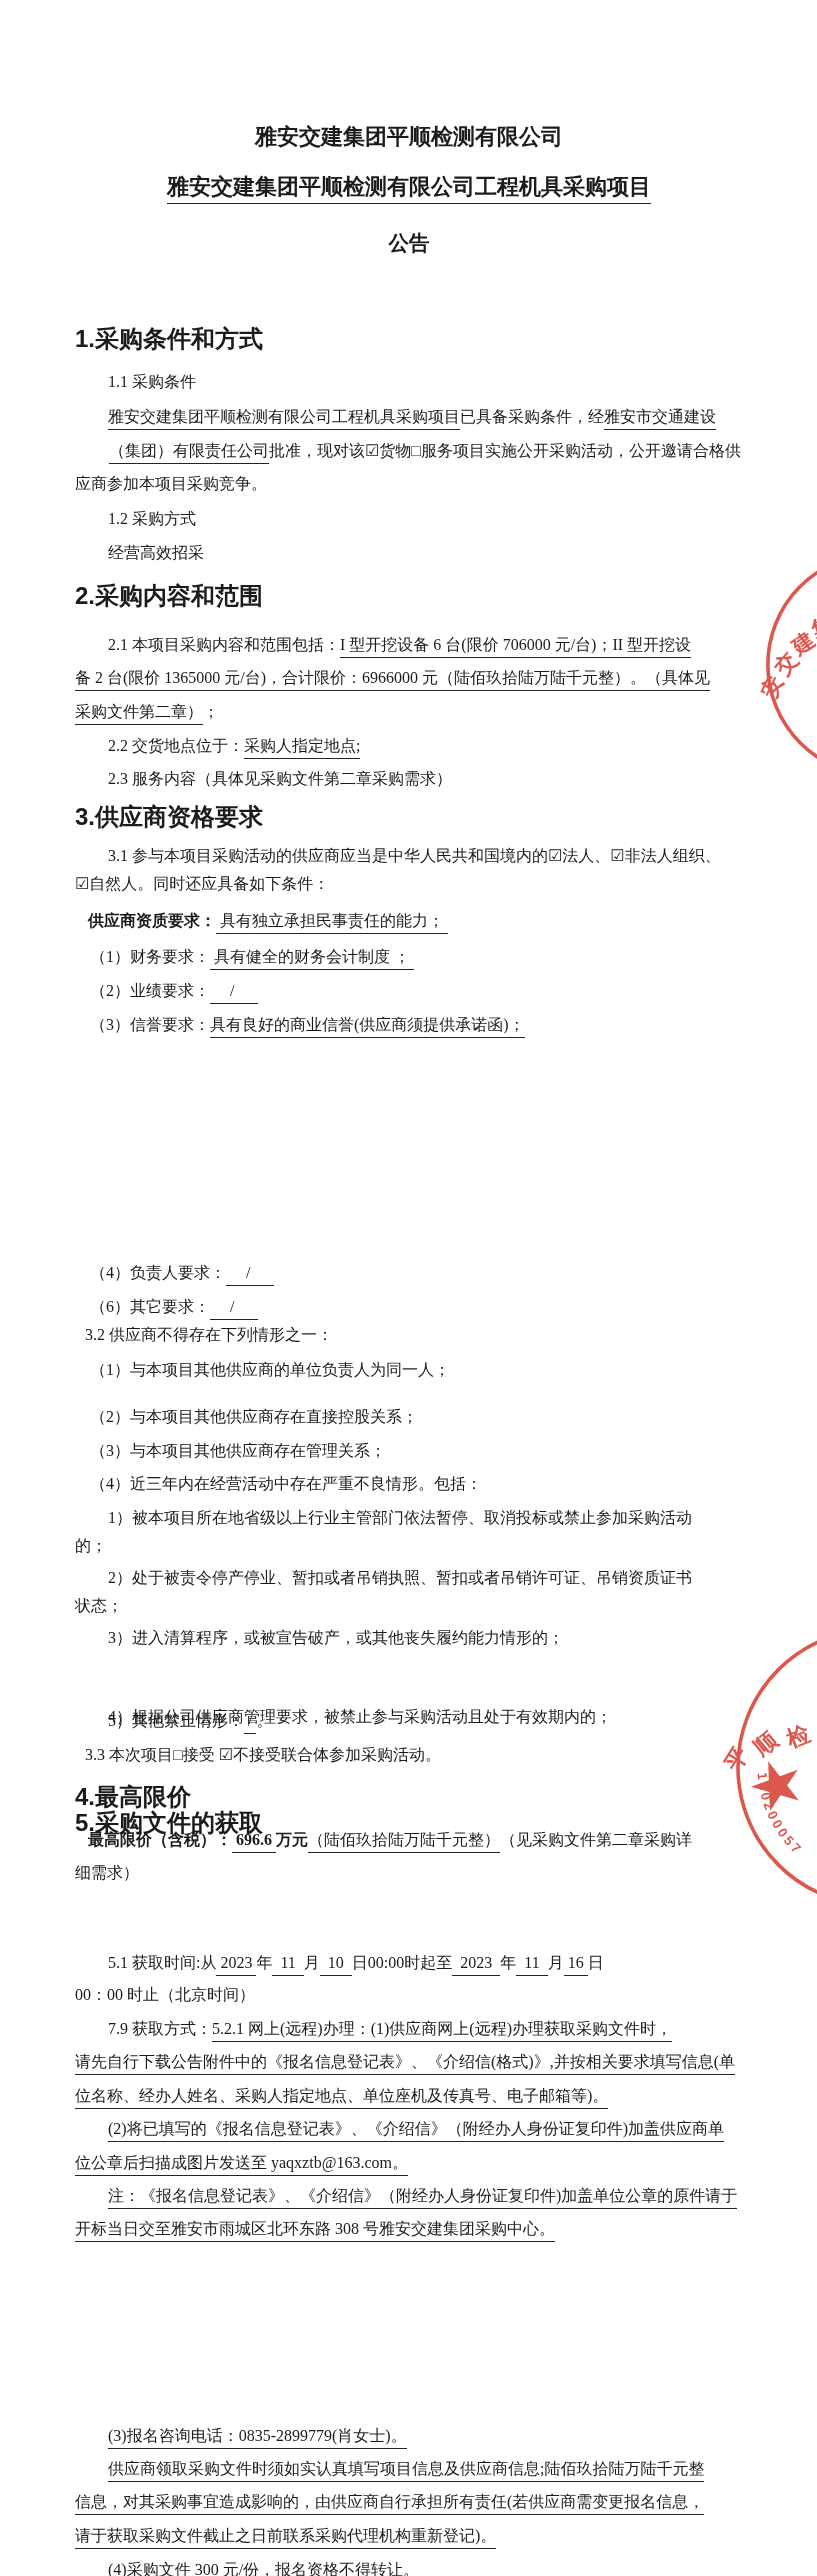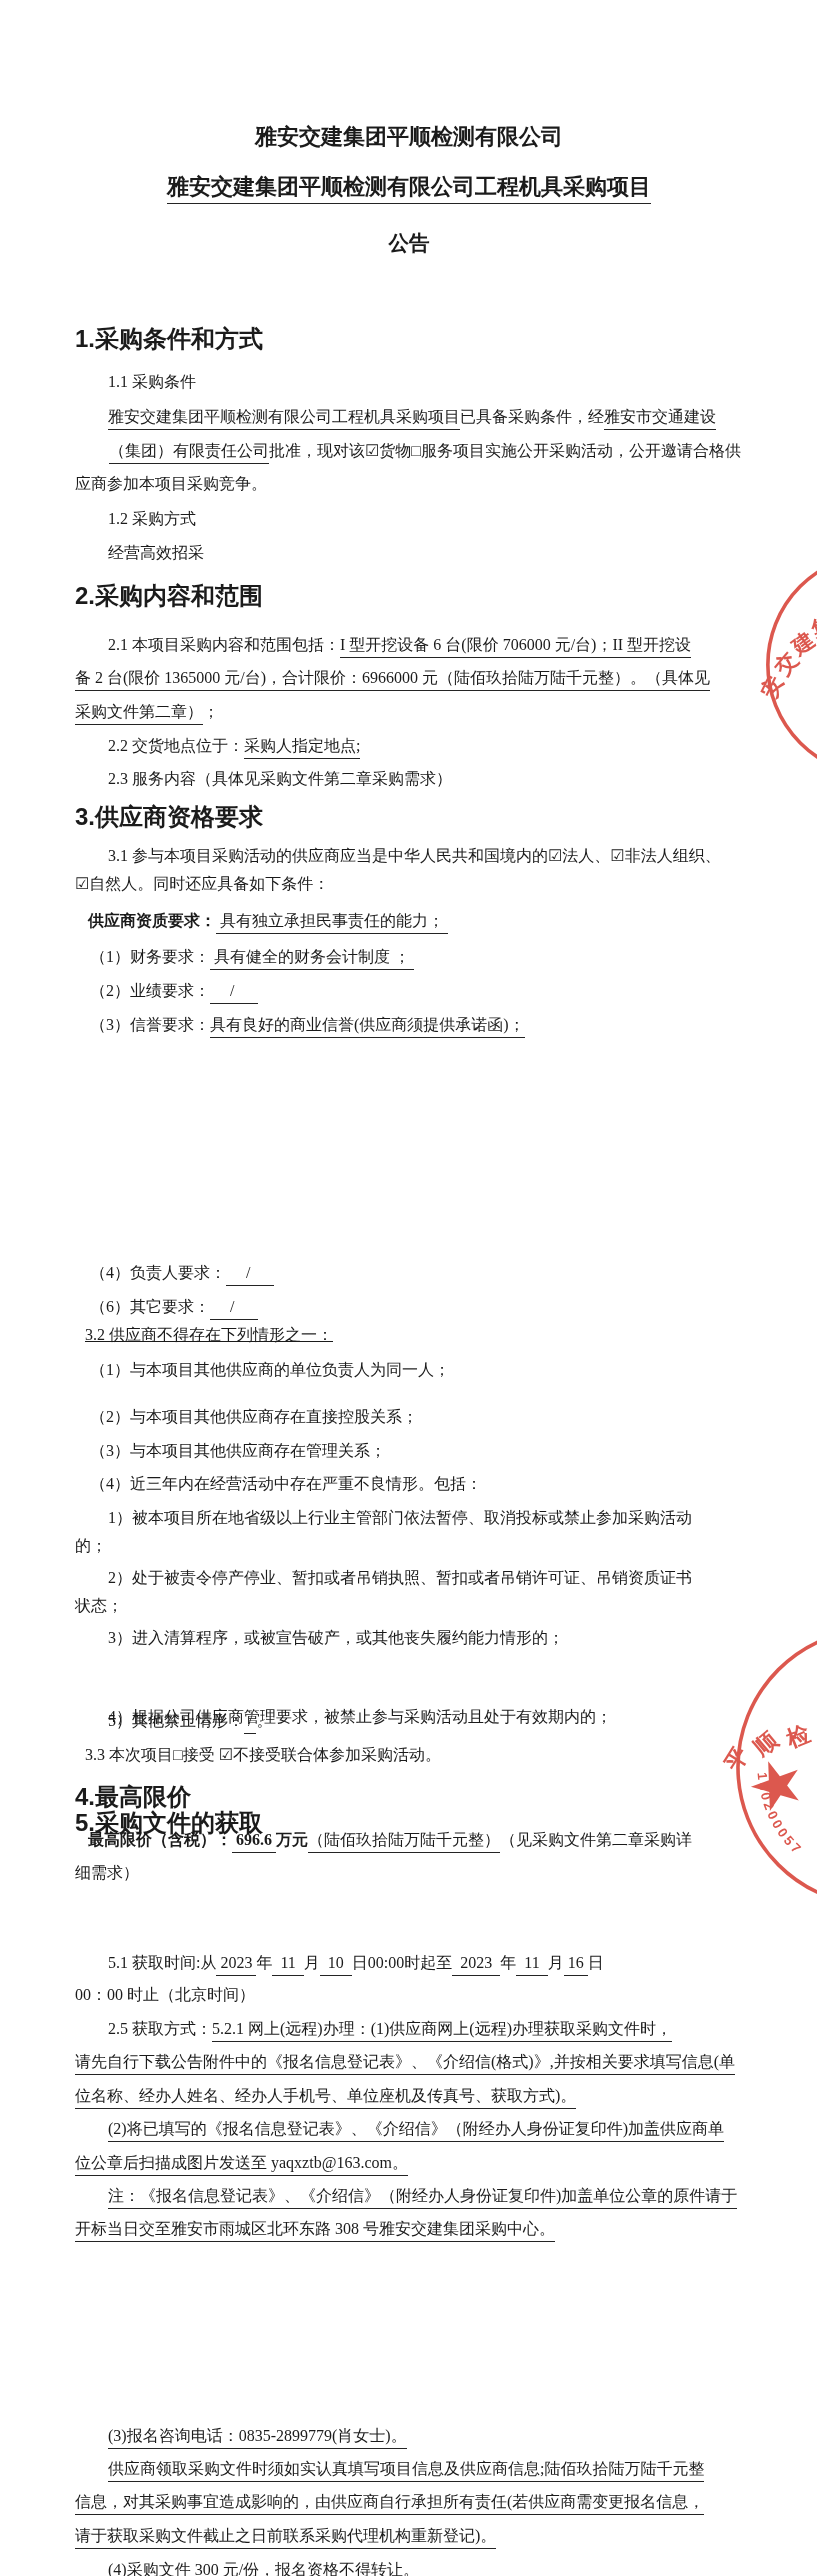--- a/index.html
+++ b/index.html
@@ -60,42 +60,42 @@
       <div class="line" style="top: 769px; left: 108px;"><span>2.3 服务内容（具体见采购文件第二章采购需求）</span></div>
       <div class="line bold" style="top: 802px; left: 75px; font-size: 24px;"><span>3.供应商资格要求</span></div>
       <div class="line" style="top: 846px; left: 108px;"><span>3.1 参与本项目采购活动的供应商应当是中华人民共和国境内的☑法人、☑非法人组织、</span></div>
       <div class="line" style="top: 874px; left: 75px;"><span>☑自然人。同时还应具备如下条件：</span></div>
       <div class="line" style="top: 911px; left: 88px;"><span class="b">供应商资质要求：</span><span class="u"> 具有独立承担民事责任的能力； </span></div>
       <div class="line" style="top: 947px; left: 90px;"><span>（1）财务要求：</span><span class="u"> 具有健全的财务会计制度 ； </span></div>
       <div class="line" style="top: 981px; left: 90px;"><span>（2）业绩要求：</span><span class="u">     /      </span></div>
       <div class="line" style="top: 1015px; left: 90px;"><span>（3）信誉要求：</span><span class="u">具有良好的商业信誉(供应商须提供承诺函)；</span></div>
       <div class="line" style="top: 1263px; left: 90px;"><span>（4）负责人要求：</span><span class="u">     /      </span></div>
       <div class="line" style="top: 1297px; left: 90px;"><span>（6）其它要求：</span><span class="u">     /      </span></div>
-      <div class="line" style="top: 1325px; left: 85px; text-decoration: underline;"><span>3.2 供应商不得存在下列情形之一：</span></div>
+      <div class="line" style="top: 1325px; left: 85px;"><span>3.2 供应商不得存在下列情形之一：</span></div>
       <div class="line" style="top: 1360px; left: 90px;"><span>（1）与本项目其他供应商的单位负责人为同一人；</span></div>
       <div class="line" style="top: 1407px; left: 90px;"><span>（2）与本项目其他供应商存在直接控股关系；</span></div>
       <div class="line" style="top: 1441px; left: 90px;"><span>（3）与本项目其他供应商存在管理关系；</span></div>
       <div class="line" style="top: 1474px; left: 90px;"><span>（4）近三年内在经营活动中存在严重不良情形。包括：</span></div>
       <div class="line" style="top: 1508px; left: 108px;"><span>1）被本项目所在地省级以上行业主管部门依法暂停、取消投标或禁止参加采购活动</span></div>
       <div class="line" style="top: 1536px; left: 75px;"><span>的；</span></div>
       <div class="line" style="top: 1568px; left: 108px;"><span>2）处于被责令停产停业、暂扣或者吊销执照、暂扣或者吊销许可证、吊销资质证书</span></div>
       <div class="line" style="top: 1596px; left: 75px;"><span>状态；</span></div>
       <div class="line" style="top: 1628px; left: 108px;"><span>3）进入清算程序，或被宣告破产，或其他丧失履约能力情形的；</span></div>
       <div class="line" style="top: 1679px; left: 108px; margin-top: 28px;"><span>4）根据公司供应商管理要求，被禁止参与采购活动且处于有效期内的；</span></div>
       <div class="line" style="top: 1711px; left: 108px;"><span>5）其他禁止情形：</span><span class="u"> / </span><span>。</span></div>
       <div class="line" style="top: 1745px; left: 85px;"><span>3.3 本次项目□接受 ☑不接受联合体参加采购活动。</span></div>
       <div class="line bold" style="top: 1782px; left: 75px; font-size: 24px;"><span>4.最高限价</span></div>
       <div class="line" style="top: 1830px; left: 88px;"><span class="b">最高限价（含税）：</span><span class="u b"> 696.6 </span><span class="b">万元</span><span class="u">（陆佰玖拾陆万陆千元整）</span><span>（见采购文件第二章采购详</span></div>
       <div class="line" style="top: 1863px; left: 75px;"><span>细需求）</span></div>
       <div class="line bold" style="top: 1808px; left: 75px; font-size: 24px;"><span>5.采购文件的获取</span></div>
       <div class="line" style="top: 1953px; left: 108px;"><span>5.1 获取时间:从</span><span class="u"> 2023 </span><span>年</span><span class="u">  11  </span><span>月</span><span class="u">  10  </span><span>日00:00时起至</span><span class="u">  2023  </span><span>年</span><span class="u">  11  </span><span>月</span><span class="u"> 16 </span><span>日</span></div>
       <div class="line" style="top: 1985px; left: 75px;"><span>00：00 时止（北京时间）</span></div>
-      <div class="line" style="top: 2019px; left: 108px;"><span>2.5 获取方式：</span><span class="u">5.2.1 网上(远程)办理：(1)供应商网上(远程)办理获取采购文件时，</span></div>
+      <div class="line" style="top: 2019px; left: 108px;"><span>7.9 获取方式：</span><span class="u">5.2.1 网上(远程)办理：(1)供应商网上(远程)办理获取采购文件时，</span></div>
       <div class="line" style="top: 2052px; left: 75px;"><span class="u">请先自行下载公告附件中的《报名信息登记表》、《介绍信(格式)》,并按相关要求填写信息(单</span></div>
-      <div class="line" style="top: 2086px; left: 75px;"><span class="u">位名称、经办人姓名、经办人手机号、单位座机及传真号、获取方式)。</span></div>
+      <div class="line" style="top: 2086px; left: 75px;"><span class="u">位名称、经办人姓名、采购人指定地点、单位座机及传真号、电子邮箱等)。</span></div>
       <div class="line" style="top: 2119px; left: 108px;"><span class="u">(2)将已填写的《报名信息登记表》、《介绍信》（附经办人身份证复印件)加盖供应商单</span></div>
       <div class="line" style="top: 2153px; left: 75px;"><span class="u">位公章后扫描成图片发送至 yaqxztb@163.com。</span></div>
       <div class="line" style="top: 2186px; left: 108px;"><span class="u">注：《报名信息登记表》、《介绍信》（附经办人身份证复印件)加盖单位公章的原件请于</span></div>
       <div class="line" style="top: 2219px; left: 75px;"><span class="u">开标当日交至雅安市雨城区北环东路 308 号雅安交建集团采购中心。</span></div>
       <div class="line" style="top: 2426px; left: 108px;"><span class="u">(3)报名咨询电话：0835-2899779(肖女士)。</span></div>
       <div class="line" style="top: 2459px; left: 108px;"><span class="u">供应商领取采购文件时须如实认真填写项目信息及供应商信息;陆佰玖拾陆万陆千元整</span></div>
       <div class="line" style="top: 2492px; left: 75px;"><span class="u">信息，对其采购事宜造成影响的，由供应商自行承担所有责任(若供应商需变更报名信息，</span></div>
       <div class="line" style="top: 2526px; left: 75px;"><span class="u">请于获取采购文件截止之日前联系采购代理机构重新登记)。</span></div>
       <div class="line" style="top: 2560px; left: 108px;"><span class="u">(4)采购文件 300 元/份，报名资格不得转让。</span></div>
     </div>

